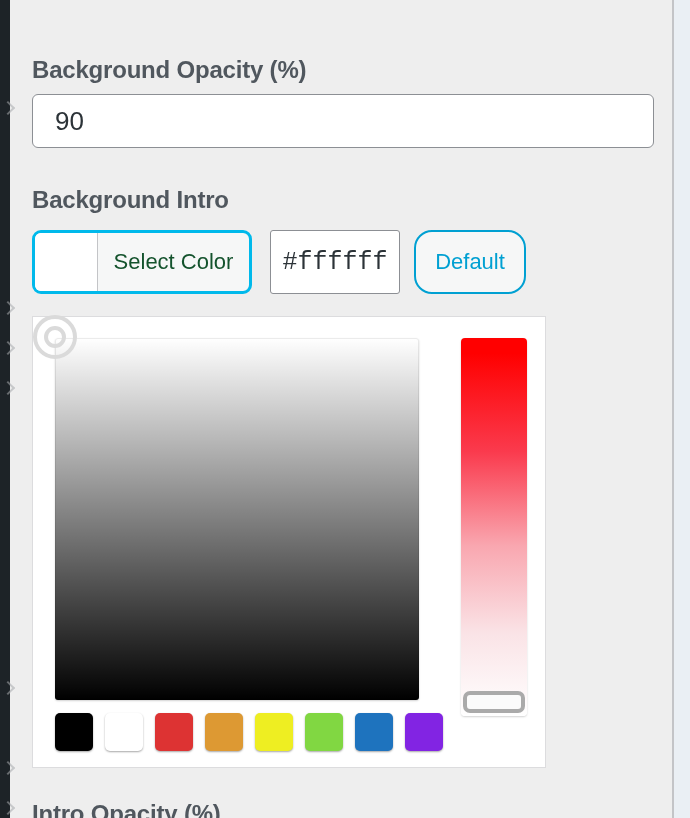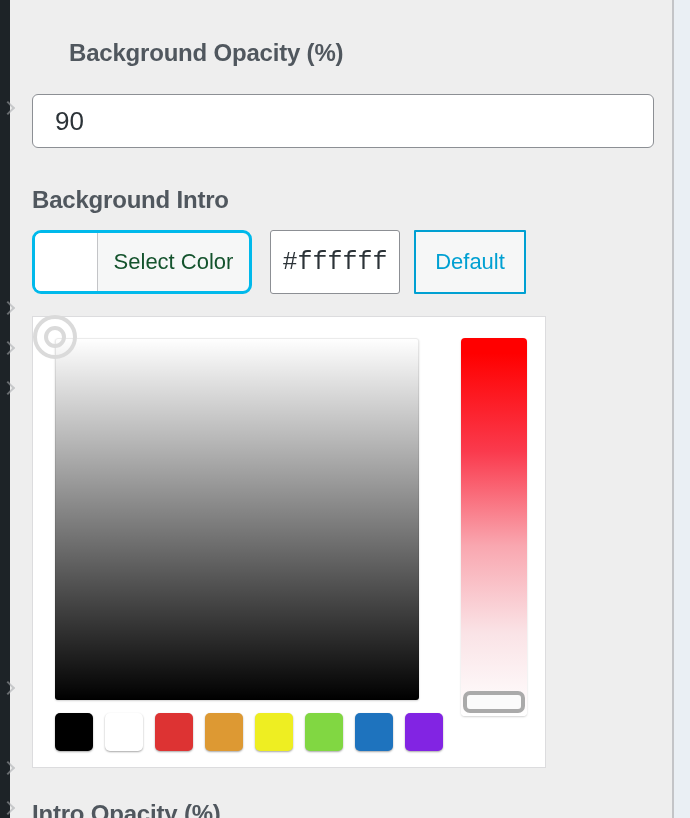--- a/index.html
+++ b/index.html
@@ -66,21 +66,21 @@
 
   .field-label {
     position: absolute;
     left: 22px;
     color: #50575e;
     font-size: 24px;
     font-weight: bold;
     letter-spacing: -0.2px;
     white-space: nowrap;
   }
-  #label-bg-opacity { top: 39px; margin-left: 37px; }
+  #label-bg-opacity { top: 56px; }
   #label-bg-color   { top: 186px; }
   #label-intro-opacity { top: 800px; }
 
   
   #opacity-input {
     position: absolute;
     left: 22px; top: 94px;
     width: 622px; height: 54px;
     box-sizing: border-box;
     border: 1px solid #8c8f94;
@@ -141,21 +141,21 @@
     outline: none;
     padding: 0;
   }
 
   #default-btn {
     position: absolute;
     left: 382px; top: 0;
     width: 112px; height: 64px;
     box-sizing: border-box;
     border: 2px solid #00a0d2;
-    border-radius: 1px;
+    border-radius: 18px;
     background: #f6f7f7;
     color: #00a0d2;
     font-family: "Liberation Sans", sans-serif;
     font-size: 22px;
     cursor: pointer;
     padding: 0;
   }
 
   
   #iris-panel {

